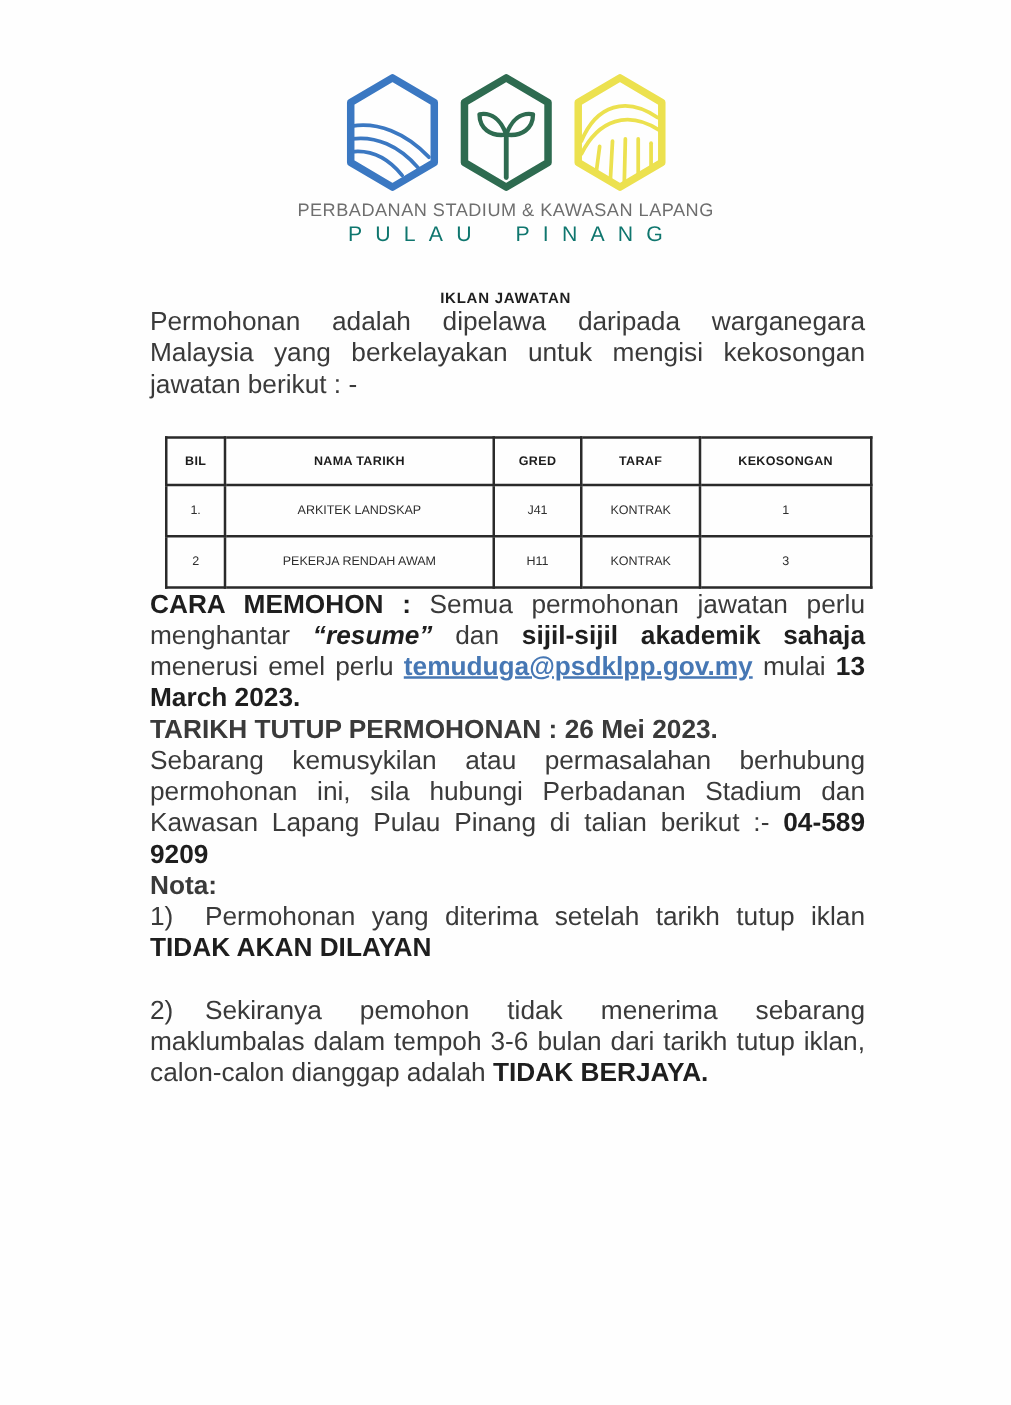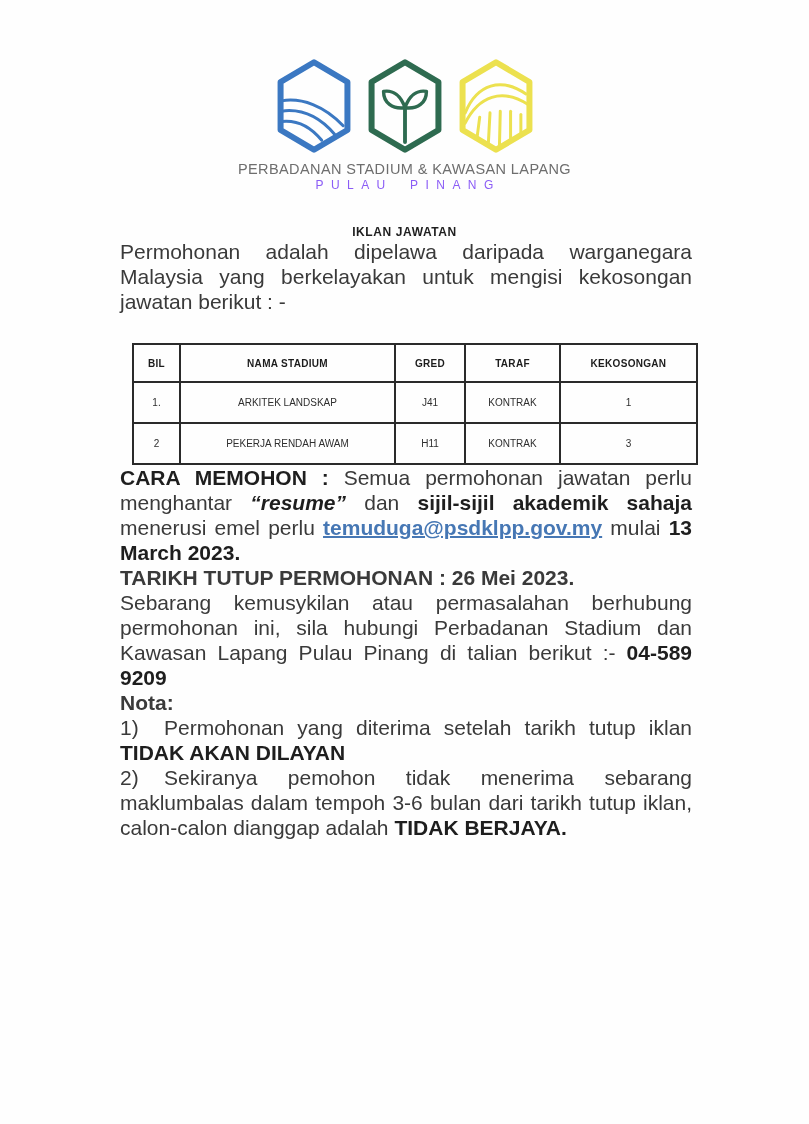--- a/index.html
+++ b/index.html
@@ -19,24 +19,24 @@
   .hex-row svg { display: block; }
   .org-line1 {
     margin-top: 7px;
     font-size: 14.5px;
     letter-spacing: 0.4px;
     color: #6e6e6e;
     font-weight: 400;
   }
   .org-line2 {
     margin-top: 1px;
-    font-size: 12px;
+    font-size: 17px;
     letter-spacing: 0.62em;
     word-spacing: 0.55em;
-    color: #8b5cf6;
+    color: #0f766e;
     margin-left: 0.6em; 
   }
   
   .doc-title {
     margin-top: 33px;
     text-align: center;
     font-size: 12px;
     font-weight: bold;
     letter-spacing: 0.6px;
     color: #1e1e1e;
@@ -82,21 +82,21 @@
   .col-nama { width: 215px; }
   .col-gred { width: 70px; }
   .col-taraf { width: 95px; }
   .col-keko { width: 137px; }
   
   .cara { margin-top: 11px; }
   .tarikh { margin-top: 37px; font-weight: bold; color: #1e1e1e; text-align: left; }
   .contact { margin-top: 25px; }
   .nota-label { margin-top: 25px; font-weight: bold; color: #1e1e1e; text-align: left; }
   .nota-item { margin-top: 0; }
-  .nota-item.second { }
+  .nota-item.second { margin-top: 25px; }
   .num { display: inline-block; min-width: 44px; }
 </style>
 </head>
 <body>
 
 <div class="page">
 
   <div class="logo-block">
     <div class="hex-row">
 
@@ -145,21 +145,21 @@
       <colgroup>
         <col class="col-bil">
           <col class="col-nama">
           <col class="col-gred">
           <col class="col-taraf">
           <col class="col-keko">
       </colgroup>
       <thead>
         <tr>
           <th>BIL</th>
-          <th>NAMA STADIUM</th>
+          <th>NAMA TARIKH</th>
           <th>GRED</th>
           <th>TARAF</th>
           <th>KEKOSONGAN</th>
         </tr>
       </thead>
       <tbody>
         <tr>
           <td>1.</td>
           <td>ARKITEK LANDSKAP</td>
           <td>J41</td>

